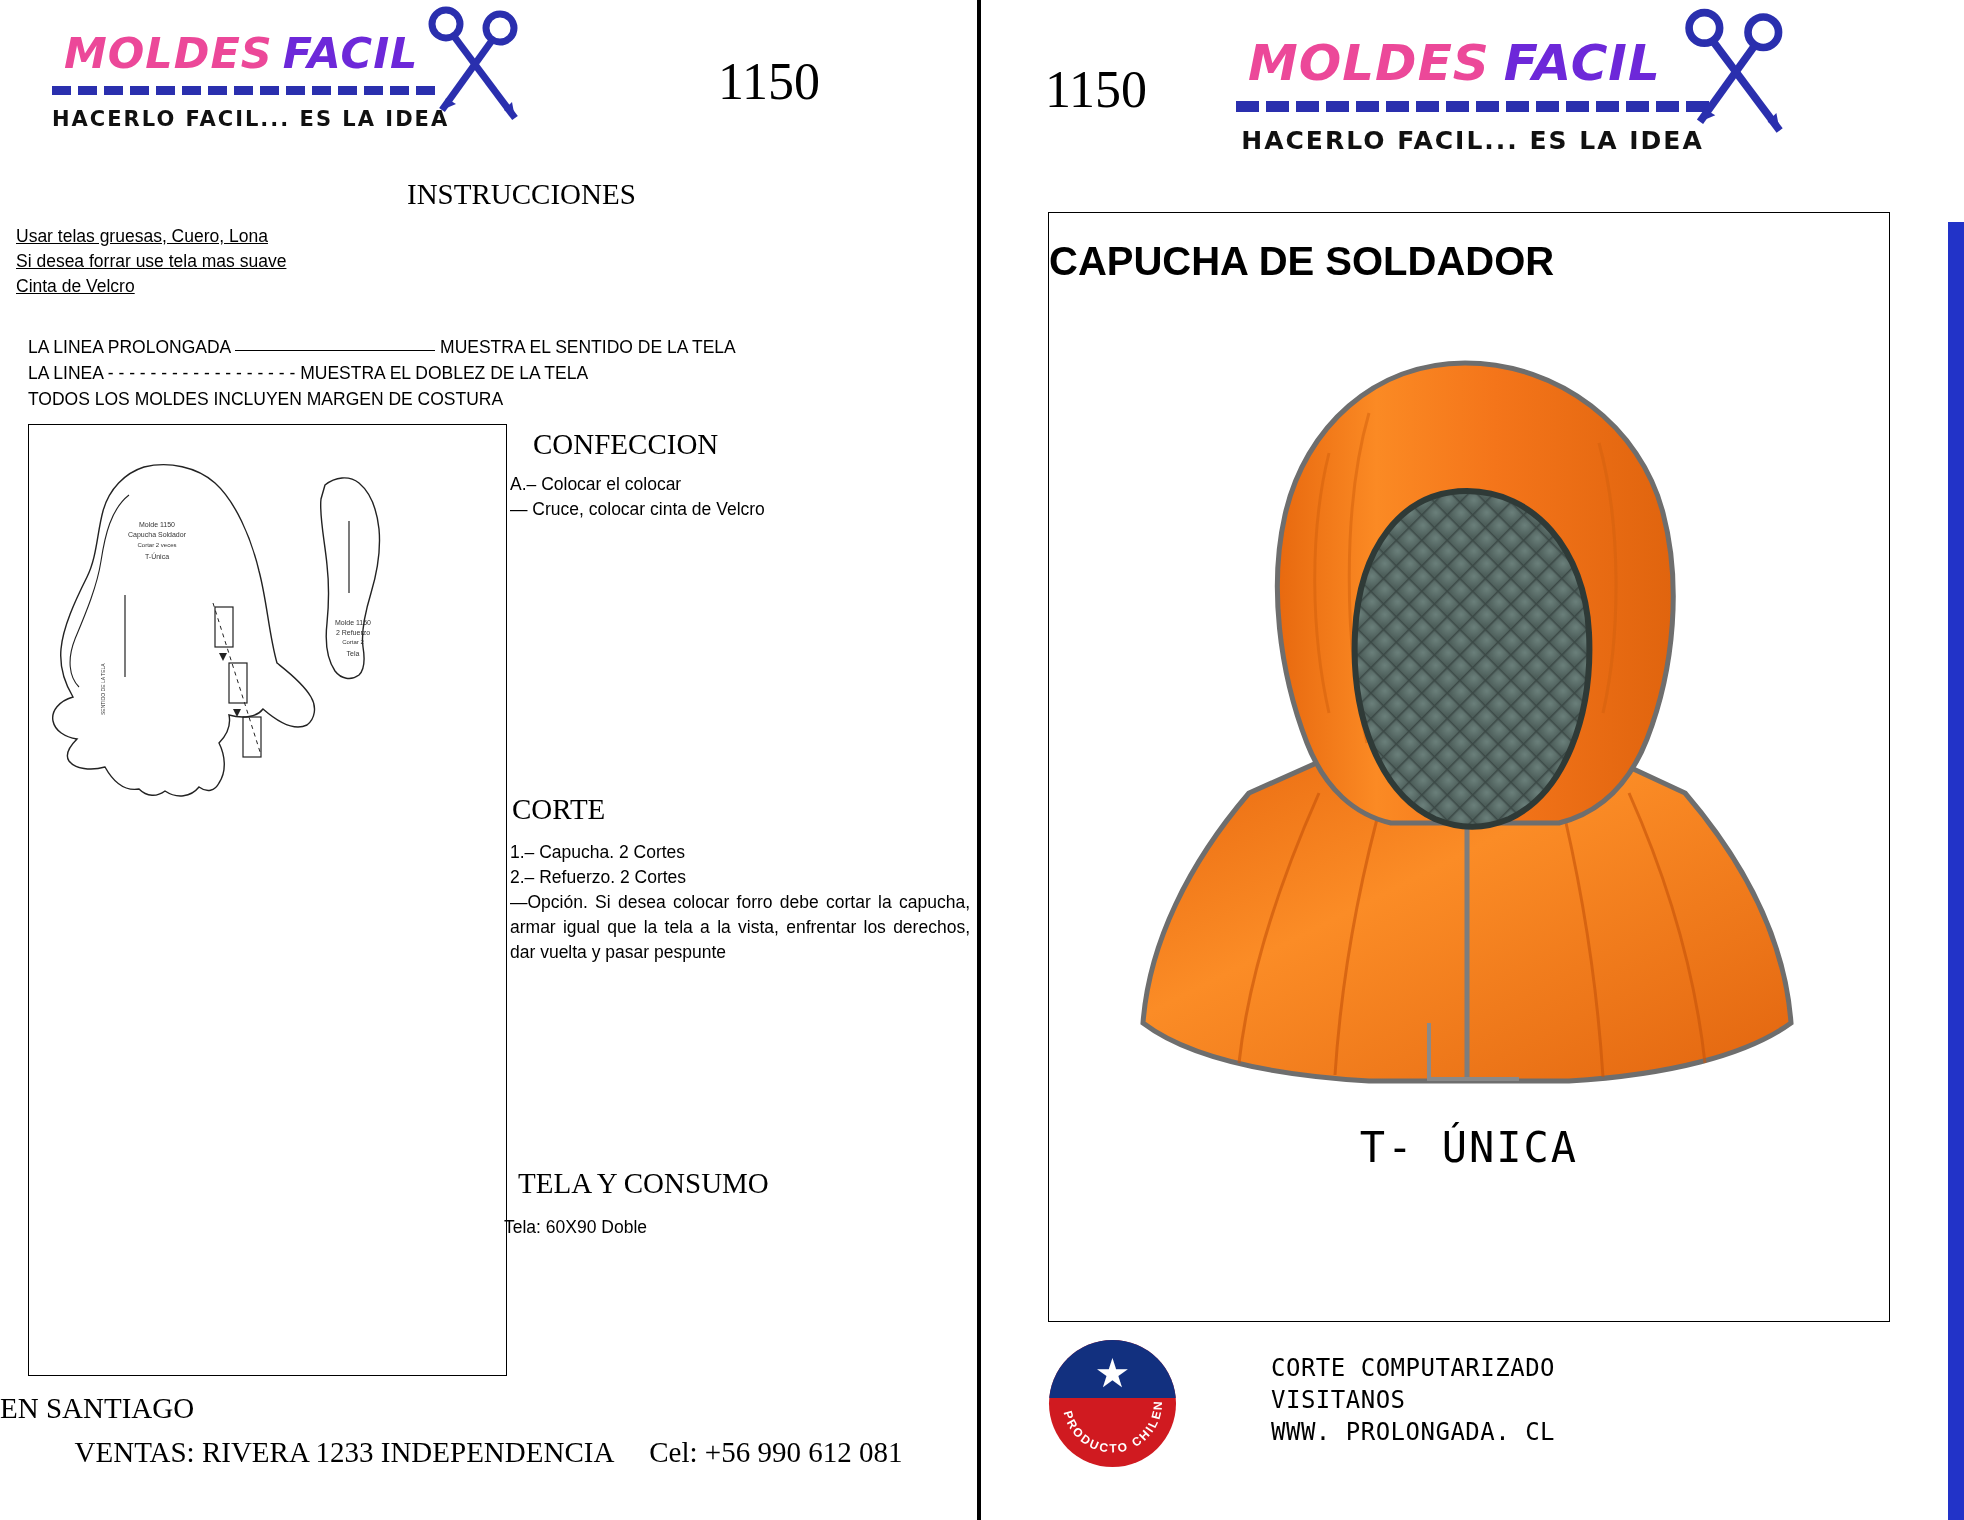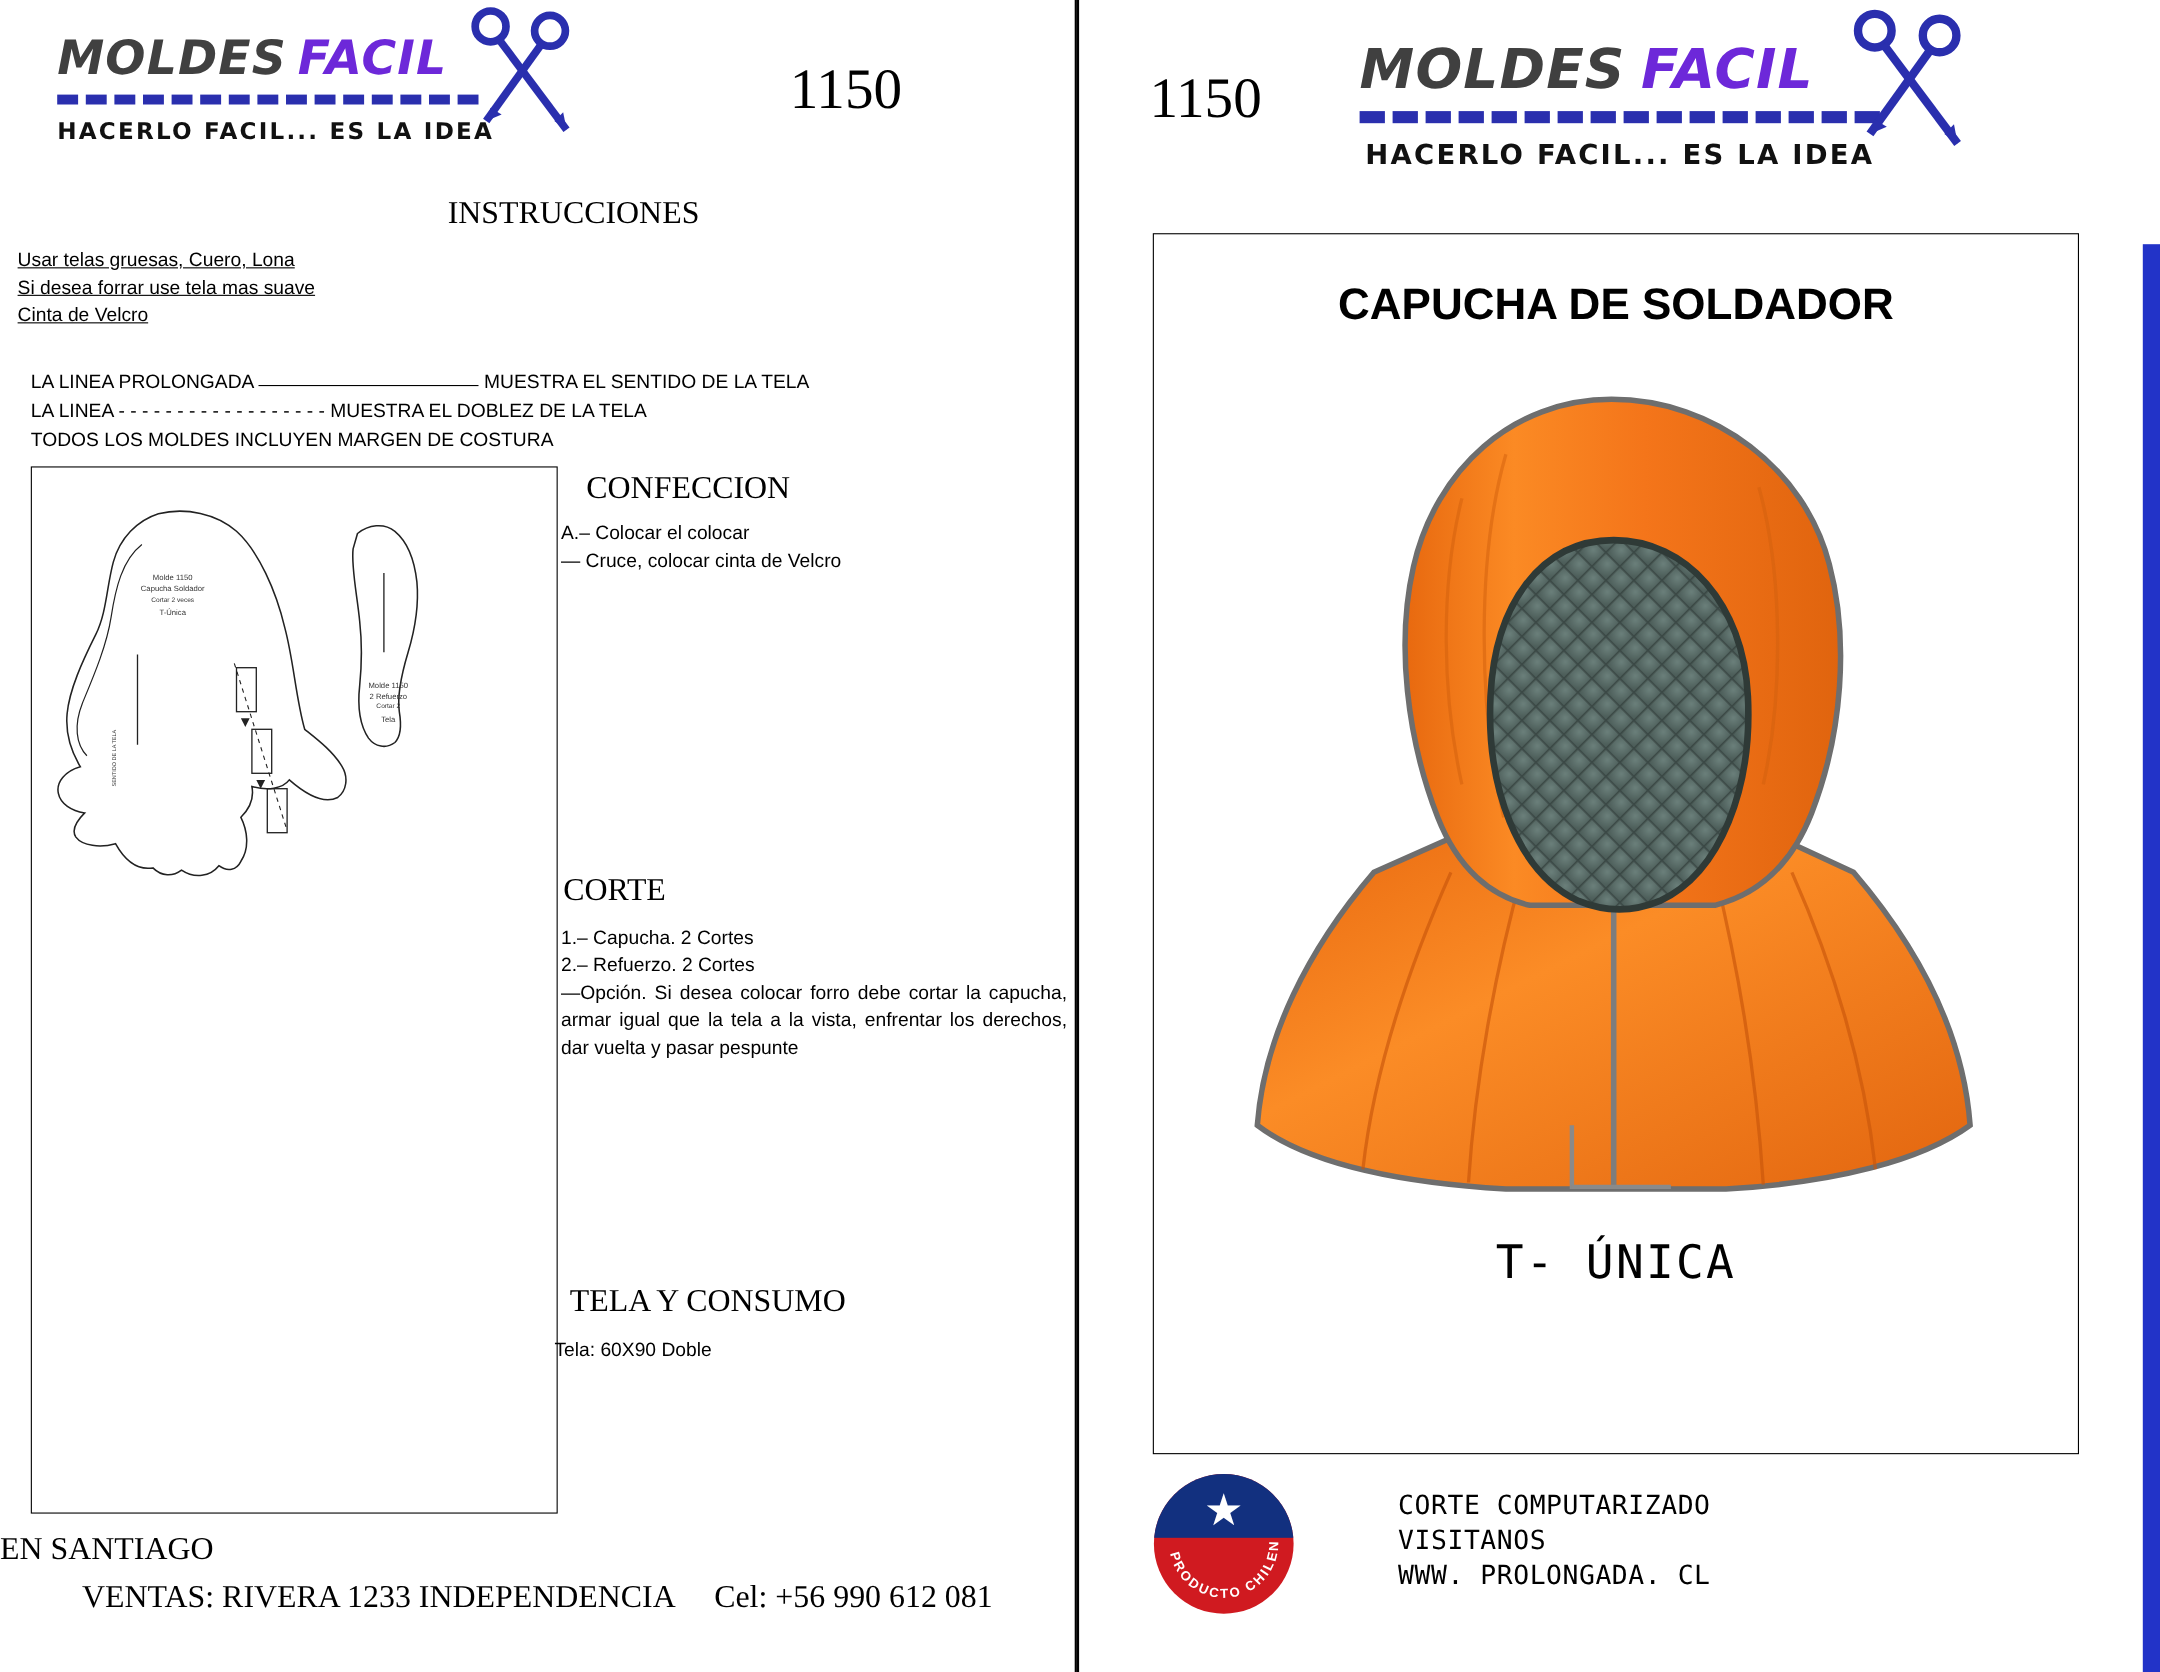--- a/index.html
+++ b/index.html
@@ -48,21 +48,21 @@
     width: 977px; height: 1520px;
   }
 
   .logo-block { position: relative; }
   .logo-word {
     font-family: "DejaVu Sans", sans-serif;
     font-weight: bold;
     font-style: italic;
     letter-spacing: 1px;
   }
-  .logo-moldes { color: #404040; }
+  .logo-moldes { color: #ec4899; margin-left: 12px; }
   .logo-facil { color: #6d28d9; }
   .logo-dashes {
     display: flex;
     gap: 7px;
   }
   .logo-dashes span {
     display: block;
     background: #2a2fae;
   }
   .logo-tag {
@@ -187,22 +187,21 @@
 
   .r-box {
     position: absolute;
     left: 67px; top: 212px;
     width: 840px; height: 1108px;
     border: 1px solid #000;
     background: #fff;
   }
   .r-title {
     position: absolute;
-    left: 0; right: 0; top: 42px;
-    text-align: center;
+    left: 0; right: 0; top: 26px;
     font-family: "Liberation Sans", sans-serif;
     font-weight: bold;
     font-size: 40px;
   }
   .r-size {
     position: absolute;
     left: 0; right: 0; top: 910px;
     text-align: center;
     font-family: "DejaVu Sans Mono", monospace;
     font-size: 42px;

